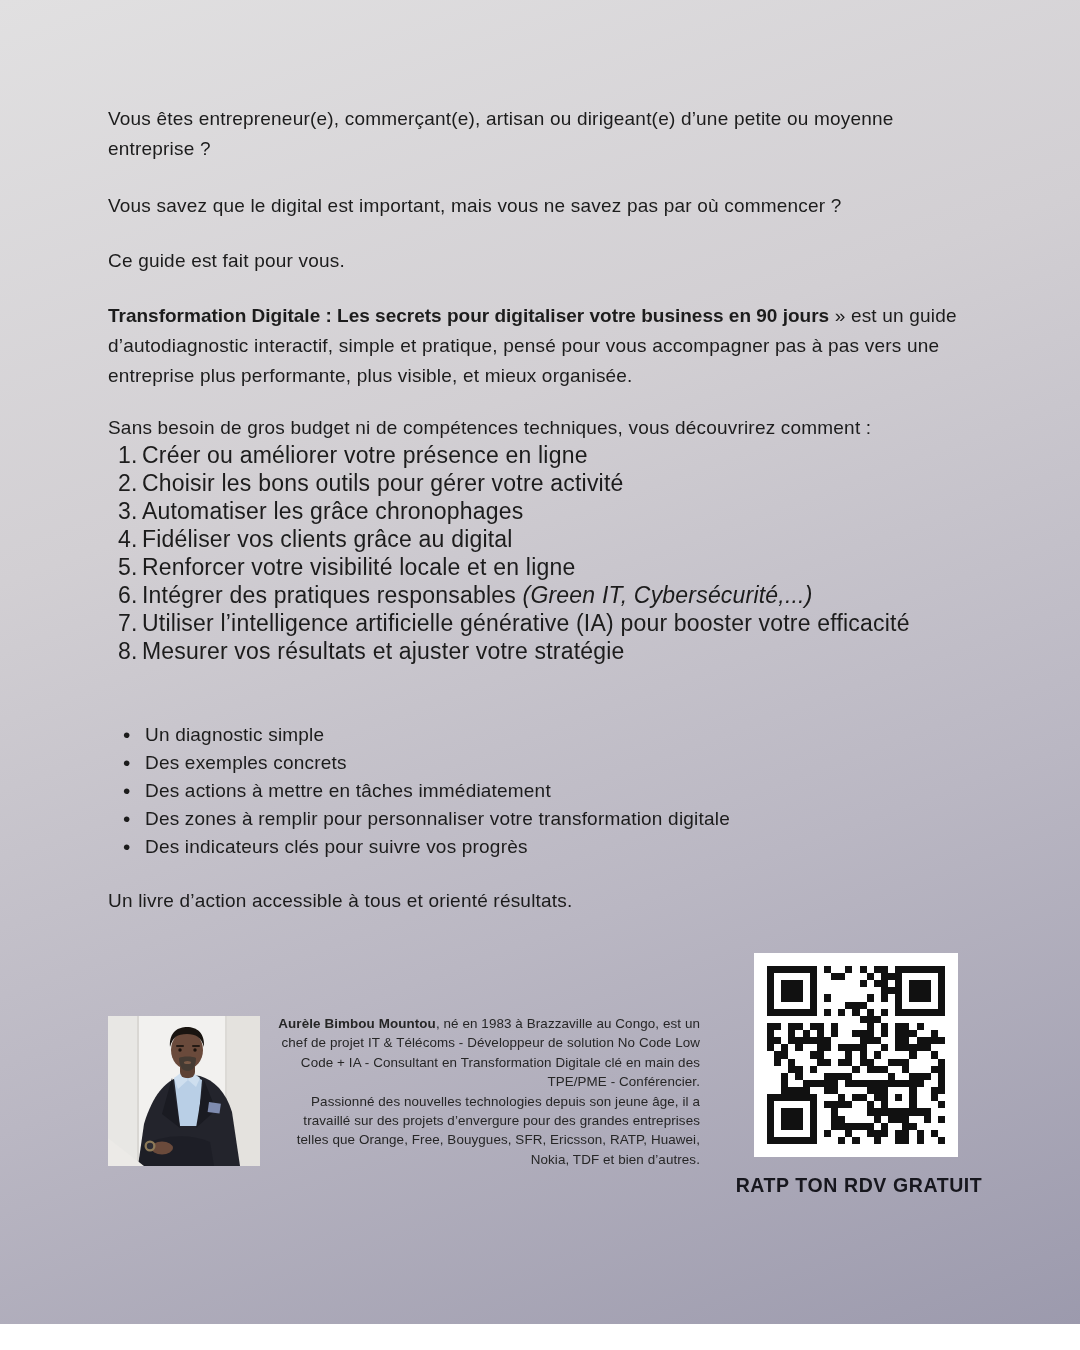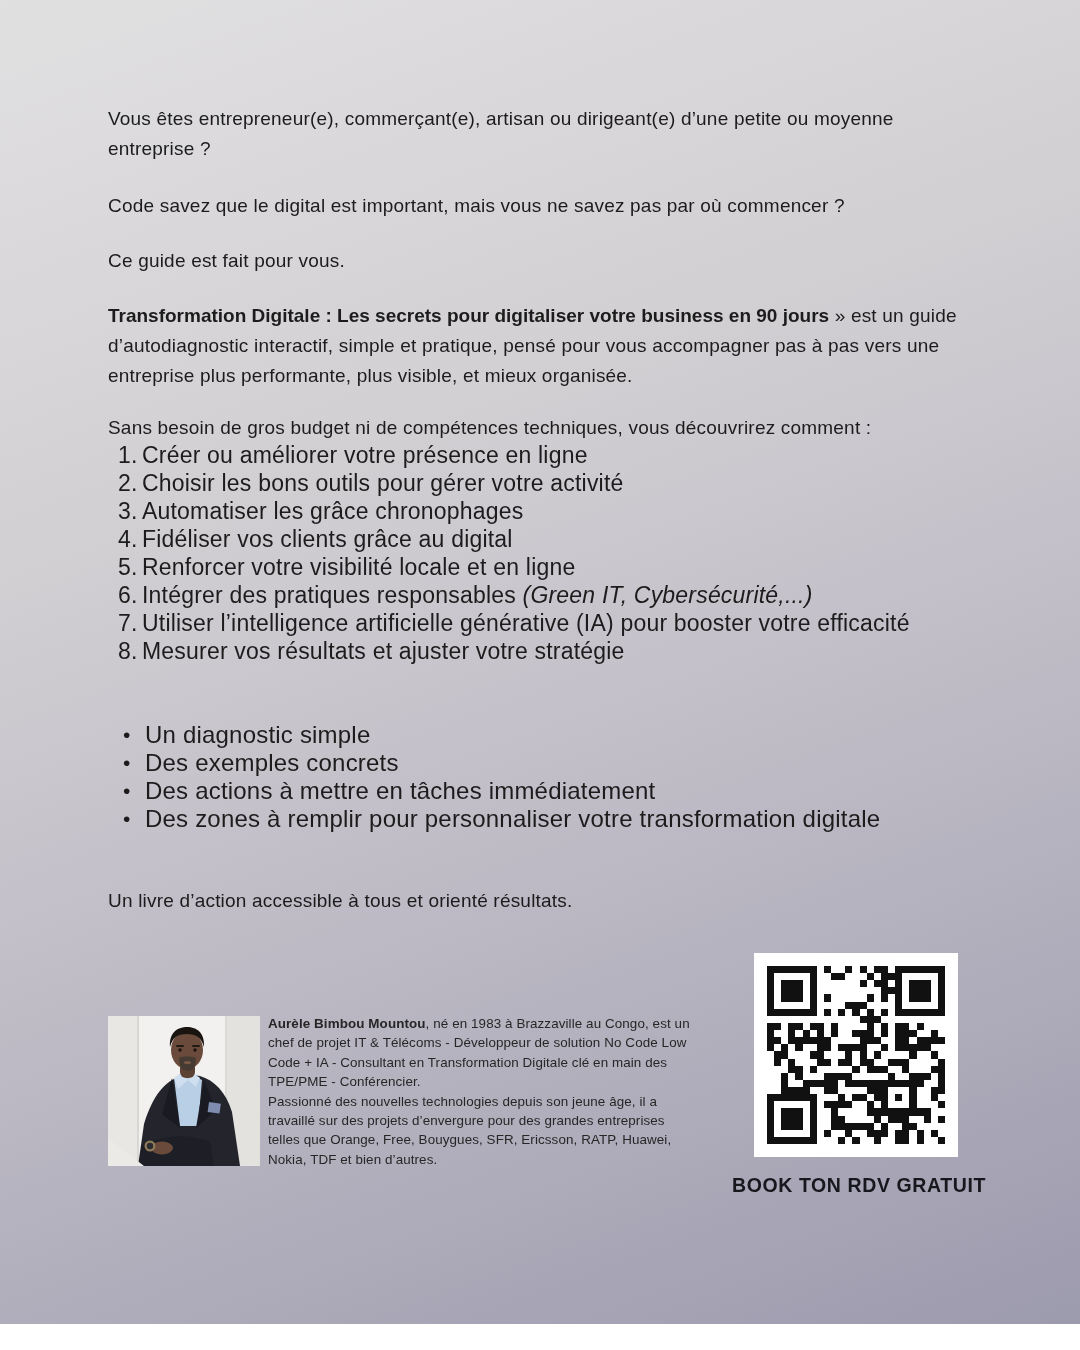--- a/index.html
+++ b/index.html
@@ -9,40 +9,40 @@
     background:linear-gradient(160deg,#e1e0e1 0%,#d2cfd3 34%,#bab7c3 66%,#9c9aad 100%);
     font-family:"Liberation Sans",sans-serif;
     color:#1c1c1c;
     overflow:hidden;
   }
   .tb{position:absolute;left:108px;width:872px;font-size:19px;line-height:30px;letter-spacing:.2px;margin:0;}
   .tb strong{font-weight:700;letter-spacing:0;text-align:center;}
   ol.num{list-style:none;counter-reset:n;padding:0;margin:0;position:absolute;left:108px;width:872px;font-size:23px;line-height:28px;letter-spacing:.2px;}
   ol.num li{counter-increment:n;padding-left:34px;position:relative;}
   ol.num li::before{content:counter(n) ".";position:absolute;left:10px;}
-  ul.dots{list-style:none;padding:0;margin:0;position:absolute;left:108px;width:872px;font-size:24px;line-height:28px;letter-spacing:.2px;}
+  ul.dots{list-style:none;padding:0;margin:0;position:absolute;left:108px;width:872px;font-size:19px;line-height:28px;letter-spacing:.2px;}
   ul.dots li{padding-left:37px;position:relative;}
   ul.dots li::before{content:"\2022";position:absolute;left:15px;font-size:21px;}
   .photo{position:absolute;left:108px;top:1016px;width:152px;height:150px;}
   .photo svg{display:block;width:100%;height:100%;}
-  .bio{position:absolute;left:268px;top:1014px;width:432px;font-size:13.4px;line-height:19.4px;color:#262626;letter-spacing:.1px;}
+  .bio{position:absolute;left:268px;top:1014px;width:432px;font-size:13.4px;line-height:19.4px;color:#262626;letter-spacing:.1px;text-align:right;}
   .bio strong{font-weight:700;}
   .qr{position:absolute;left:754px;top:953px;width:204px;height:204px;background:#ffffff;box-sizing:border-box;padding:13px;}
   .qr svg{display:block;width:100%;height:100%;}
   .cta{position:absolute;left:649px;top:1174px;width:420px;text-align:center;
        font-size:19.5px;font-weight:700;letter-spacing:.6px;color:#17171e;}
   em{font-style:italic;}
 </style>
 </head>
 <body>
 
 <div class="page">
 
   <p class="tb" style="top:104px">Vous êtes entrepreneur(e), commerçant(e), artisan ou dirigeant(e) d’une petite ou moyenne entreprise ?</p>
-  <p class="tb" style="top:191px">Code savez que le digital est important, mais vous ne savez pas par où commencer ?</p>
+  <p class="tb" style="top:191px">Vous savez que le digital est important, mais vous ne savez pas par où commencer ?</p>
   <p class="tb" style="top:246px">Ce guide est fait pour vous.</p>
 
   <p class="tb" style="top:301px"><strong>Transformation Digitale : Les secrets pour digitaliser votre business en 90 jours</strong><span> » est un guide d’autodiagnostic interactif, simple et pratique, pensé pour vous accompagner pas à pas vers une entreprise plus performante, plus visible, et mieux organisée.</span></p>
 
   <p class="tb" style="top:413px">Sans besoin de gros budget ni de compétences techniques, vous découvrirez comment :</p>
 
   <ol class="num" style="top:441px">
     <li><span>Créer ou améliorer votre présence en ligne</span></li>
     <li><span>Choisir les bons outils pour gérer votre activité</span></li>
     <li><span>Automatiser les grâce chronophages</span></li>
@@ -52,20 +52,21 @@
     <li><span>Utiliser l’intelligence artificielle générative (IA) pour booster votre efficacité</span></li>
     <li><span>Mesurer vos résultats et ajuster votre stratégie</span></li>
   </ol>
 
 
   <ul class="dots" style="top:721px">
     <li>Un diagnostic simple</li>
     <li>Des exemples concrets</li>
     <li>Des actions à mettre en tâches immédiatement</li>
     <li>Des zones à remplir pour personnaliser votre transformation digitale</li>
+    <li>Des indicateurs clés pour suivre vos progrès</li>
   </ul>
 
   <p class="tb" style="top:886px">Un livre d’action accessible à tous et orienté résultats.</p>
 
   <div class="photo">
     <svg viewBox="0 0 152 150">
       <rect width="152" height="150" fill="#f2f1ef"></rect>
       <rect x="0" width="30" height="150" fill="#e8e7e4"></rect>
       <rect x="29" width="2" height="150" fill="#d9d7d3"></rect>
       <rect x="118" width="34" height="150" fill="#e4e2de"></rect>
@@ -413,15 +414,15 @@
         <rect x="10" y="24" width="1" height="1"></rect>
         <rect x="12" y="24" width="1" height="1"></rect>
         <rect x="15" y="24" width="1" height="1"></rect>
         <rect x="18" y="24" width="1" height="1"></rect>
         <rect x="19" y="24" width="1" height="1"></rect>
         <rect x="21" y="24" width="1" height="1"></rect>
         <rect x="24" y="24" width="1" height="1"></rect>
       </svg>
   </div>
 
-  <div class="cta">BOOK TON RDV GRATUIT</div>
+  <div class="cta">RATP TON RDV GRATUIT</div>
 
 </div>
 
 </body></html>

